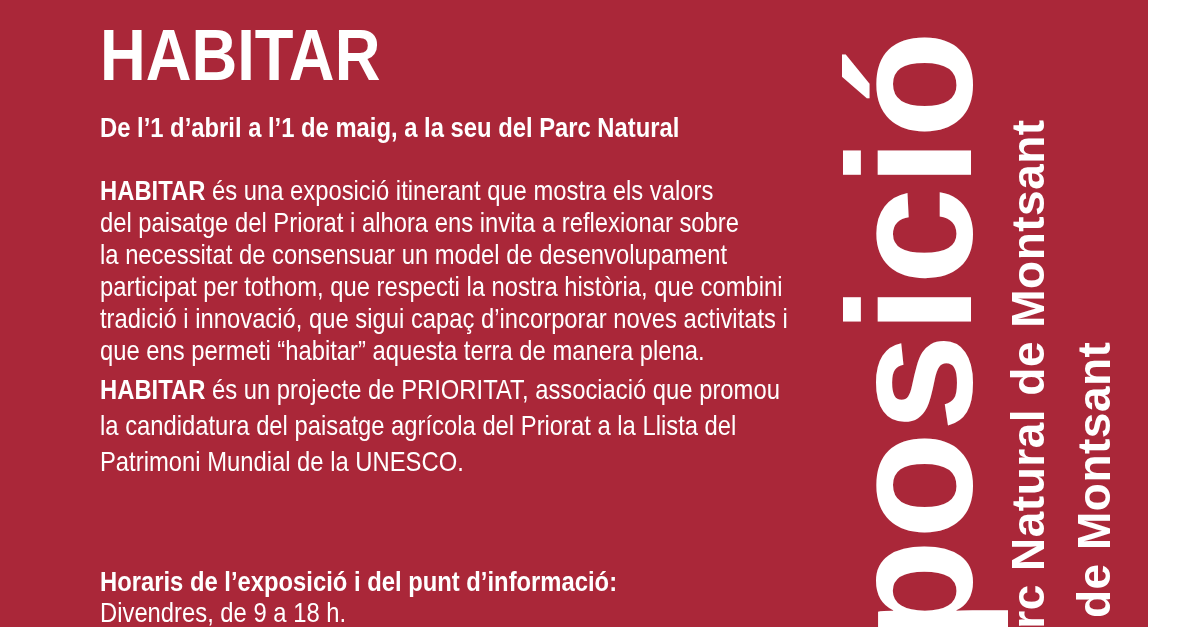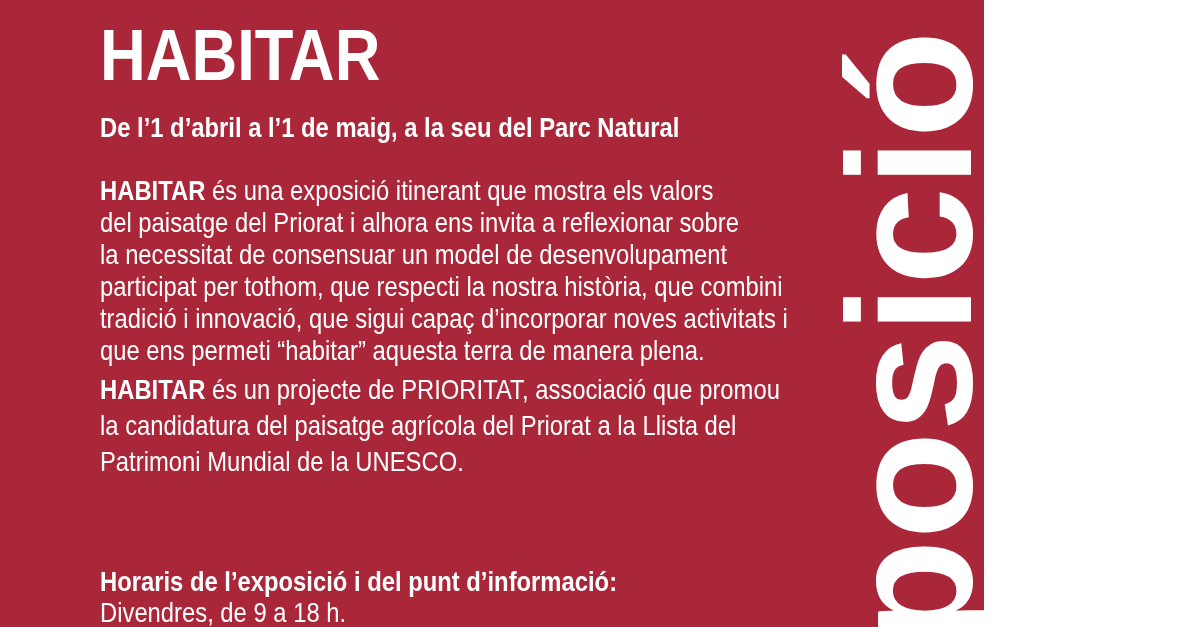--- a/index.html
+++ b/index.html
@@ -5,21 +5,21 @@
   html, body {
     margin: 0;
     padding: 0;
     width: 1200px;
     height: 627px;
     overflow: hidden;
     font-family: "Liberation Sans", "DejaVu Sans", sans-serif;
   }
   .poster {
     position: relative;
-    width: 984px;
+    width: 1148px;
     height: 627px;
     background: #aa2739;
     overflow: hidden;
     color: #ffffff;
   }
   .abs { position: absolute; }
   .sqz { transform: scaleX(0.85); transform-origin: 0 0; }
   .sqz-title { transform: scaleX(0.88); transform-origin: 0 0; }
   .b { font-weight: 700; }
 

